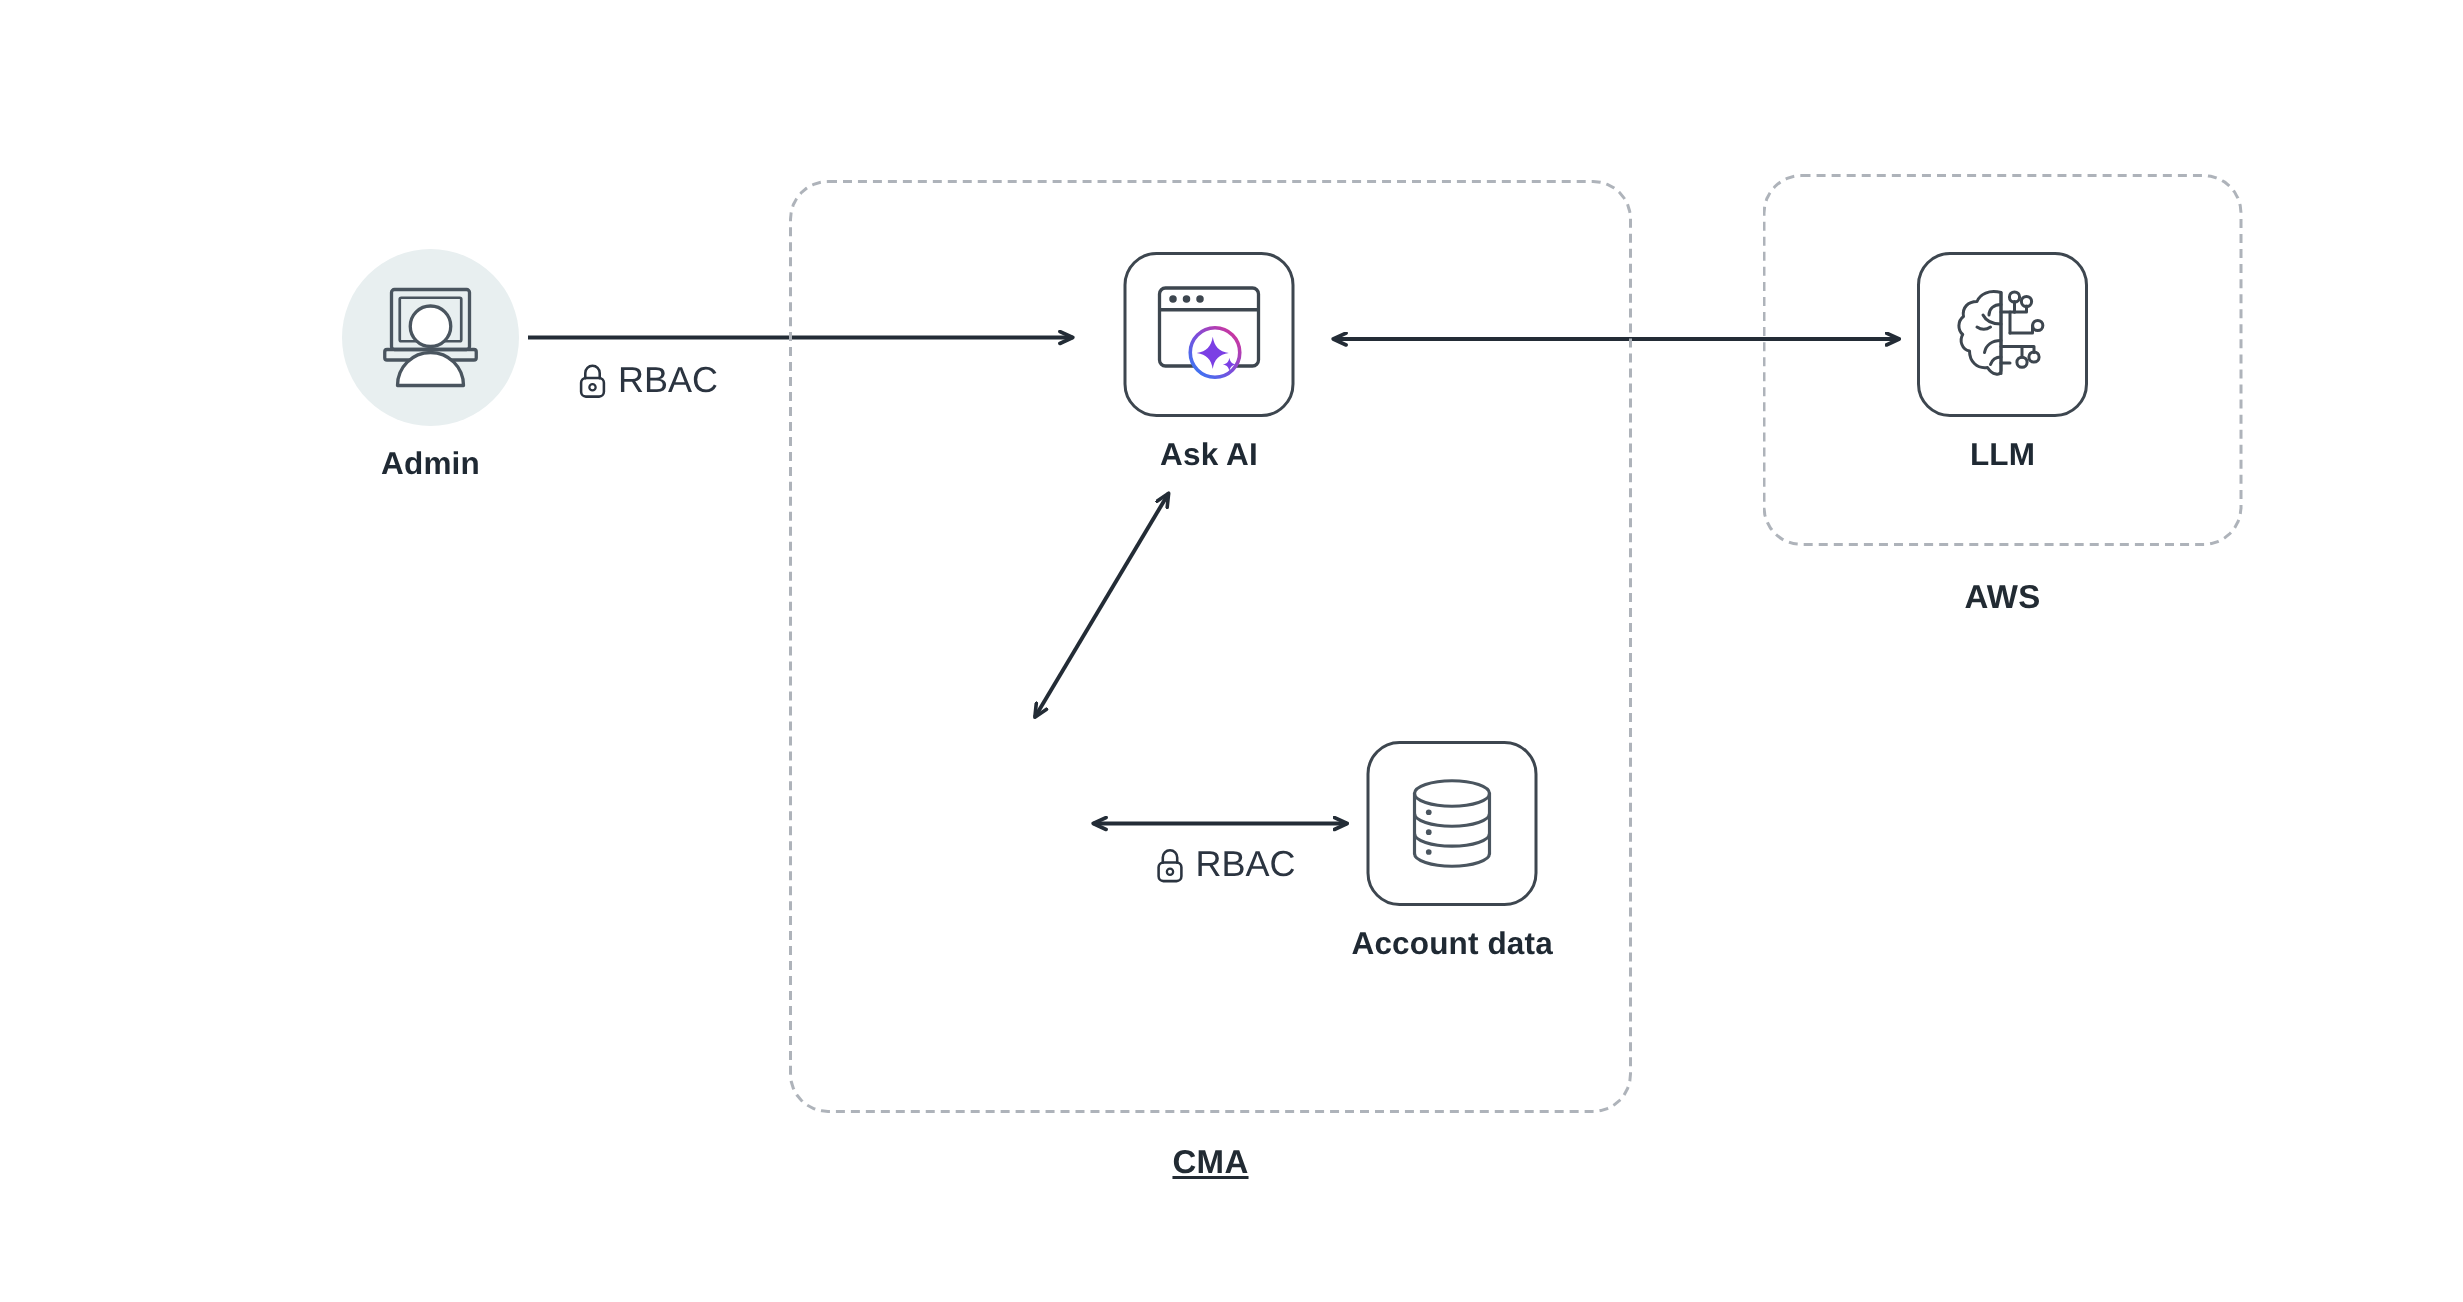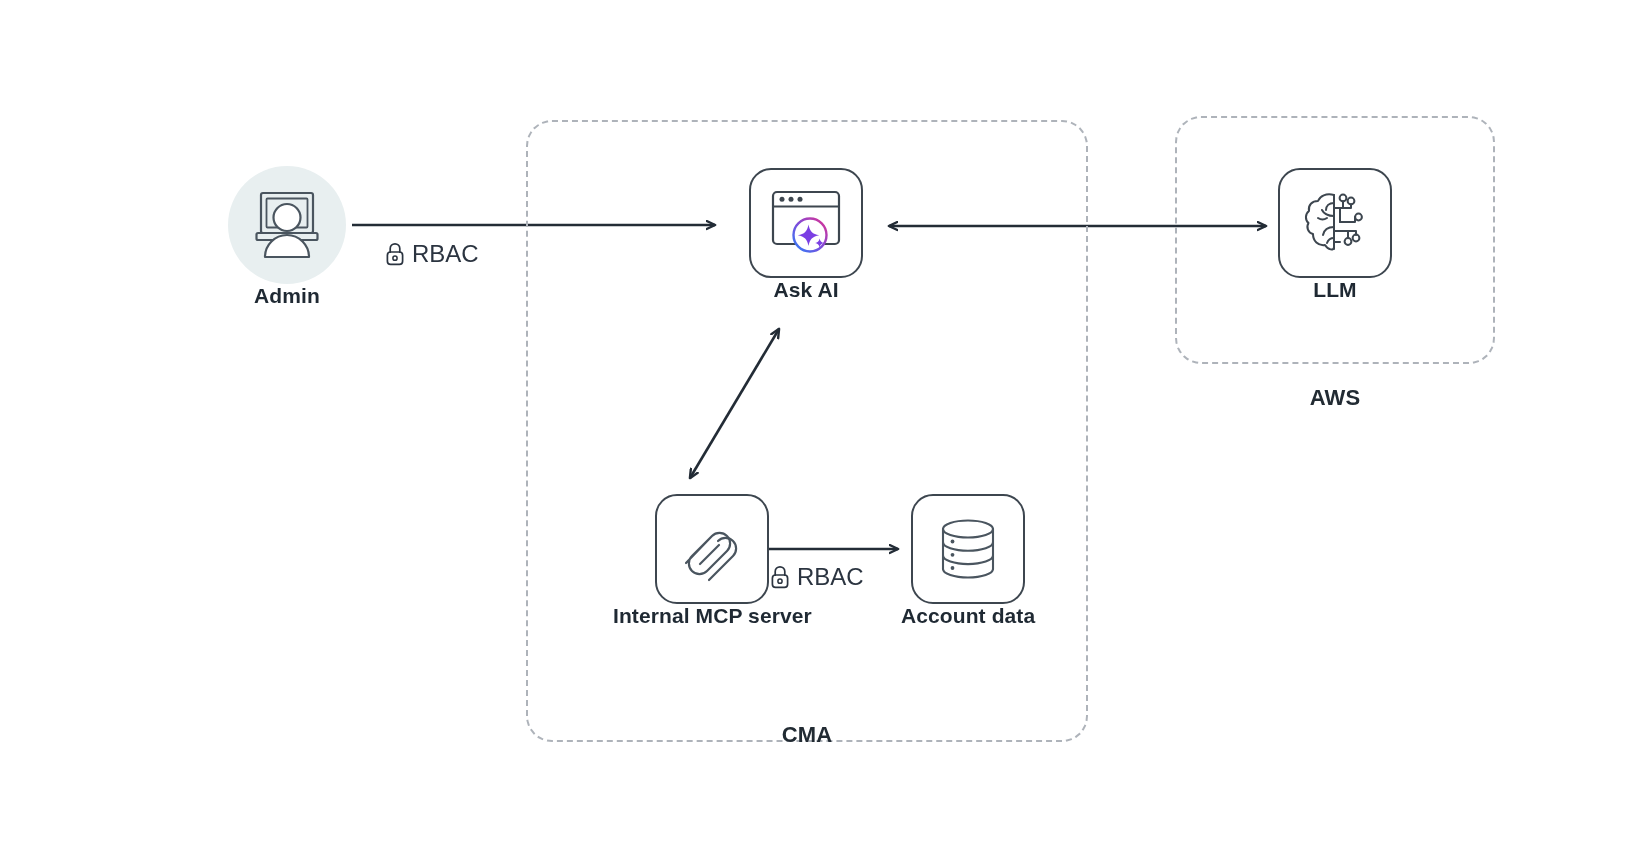--- a/index.html
+++ b/index.html
@@ -46,21 +46,21 @@
   }
 
   
   .node {
     position: absolute;
     display: flex;
     flex-direction: column;
     align-items: center;
   }
   .node-label {
-    margin-top: 0;
+    margin-top: 14px;
     font-size: 21px;
     font-weight: bold;
     color: #1f2933;
     white-space: nowrap;
     letter-spacing: 0.1px;
   }
   .icon-tile {
     width: 114px;
     height: 110px;
     border: 2.5px solid #3d464f;
@@ -113,21 +113,21 @@
     <line x1="352" y1="225" x2="715" y2="225" stroke="#232c36" stroke-width="2.6" marker-end="url(#arrow-end)"></line>
 
     <line x1="889" y1="226" x2="1266" y2="226" stroke="#232c36" stroke-width="2.6" marker-end="url(#arrow-end)" marker-start="url(#arrow-start)"></line>
 
     <line x1="690" y1="478" x2="779" y2="329" stroke="#232c36" stroke-width="2.6" marker-end="url(#arrow-end)" marker-start="url(#arrow-start)"></line>
 
     <line x1="729" y1="549" x2="898" y2="549" stroke="#232c36" stroke-width="2.6" marker-end="url(#arrow-end)" marker-start="url(#arrow-start)"></line>
   </svg>
 
   <div class="group-box" style="left:526px; top:120px; width:562px; height:622px;"></div>
-  <div class="group-label" style="left:526px; top:722px; width:562px;">CMA</div>
+  <div class="group-label" style="left:526px; top:762px; width:562px;text-decoration:underline;">CMA</div>
 
   <div class="group-box" style="left:1175px; top:116px; width:320px; height:248px;"></div>
   <div class="group-label" style="left:1175px; top:385px; width:320px;">AWS</div>
 
   <div class="node" style="left:228px; top:166px;">
     <div class="avatar-circle">
       <svg width="78" height="78" viewBox="0 0 78 78" xmlns="http://www.w3.org/2000/svg">
 
         <rect x="13" y="7" width="52" height="40" rx="2" fill="none" stroke="#4a555f" stroke-width="2.2"></rect>
 
@@ -202,36 +202,20 @@
           <circle cx="52" cy="54.5" r="3.4"></circle>
           <path d="M52 44 L60 44 L60 48"></path>
           <circle cx="60" cy="51" r="3.4"></circle>
           <line x1="38" y1="55" x2="44" y2="55"></line>
         </g>
       </svg>
     </div>
     <div class="node-label">LLM</div>
   </div>
 
-  <div class="node" style="left:613px; top:494px;">
-    <div class="icon-tile">
-      <svg width="76" height="76" viewBox="0 0 76 76" xmlns="http://www.w3.org/2000/svg">
-        <g fill="none" stroke="#4a555f" stroke-width="2.2" stroke-linecap="round" stroke-linejoin="round">
-
-          <path d="M12 52 L38 25 a10.5 10.5 0 0 1 15 15 L33 60 a10.5 10.5 0 0 1 -15 -15
-                   L38 25"></path>
-
-          <path d="M44 30 a10.5 10.5 0 0 1 15 15 L35 69"></path>
-
-          <path d="M26 53 L45 34"></path>
-        </g>
-      </svg>
-    </div>
-    <div class="node-label">Internal  MCP server</div>
-  </div>
 
   <div class="node" style="left:901px; top:494px;">
     <div class="icon-tile">
       <svg width="72" height="70" viewBox="0 0 72 70" xmlns="http://www.w3.org/2000/svg">
         <g fill="none" stroke="#4a555f" stroke-width="2.1" stroke-linecap="round">
           <ellipse cx="36" cy="15" rx="25" ry="8.5"></ellipse>
           <path d="M11 15 L11 55"></path>
           <path d="M61 15 L61 55"></path>
           <path d="M11 55 a25 8.5 0 0 0 50 0"></path>
           <path d="M11 28.3 a25 8.5 0 0 0 50 0"></path>

